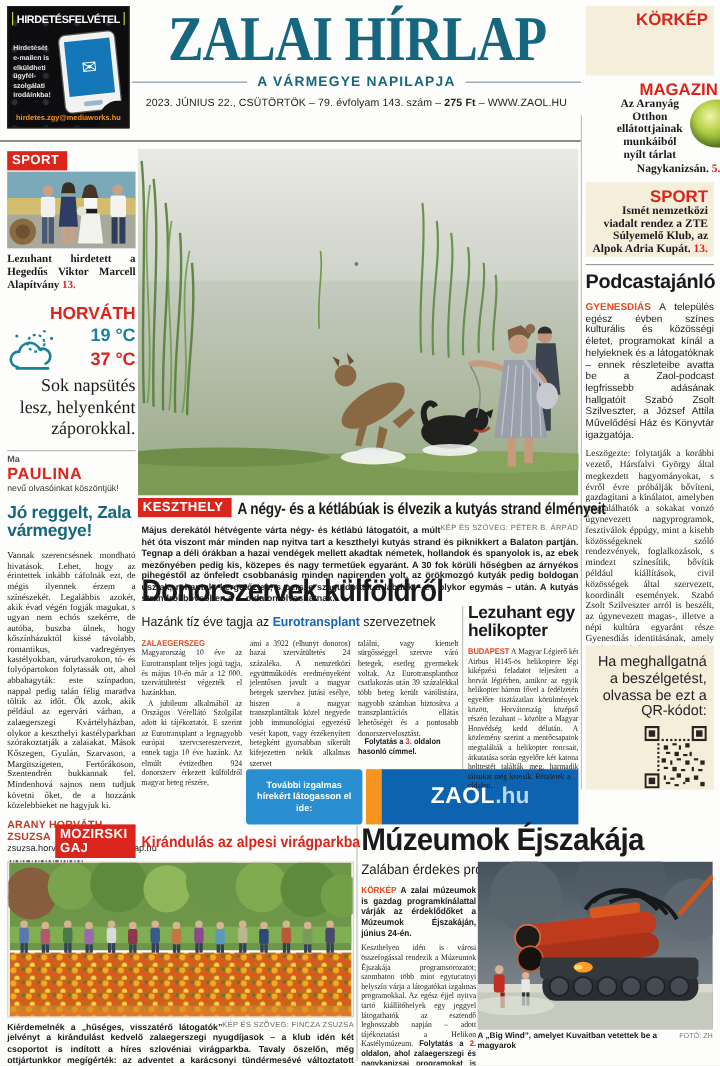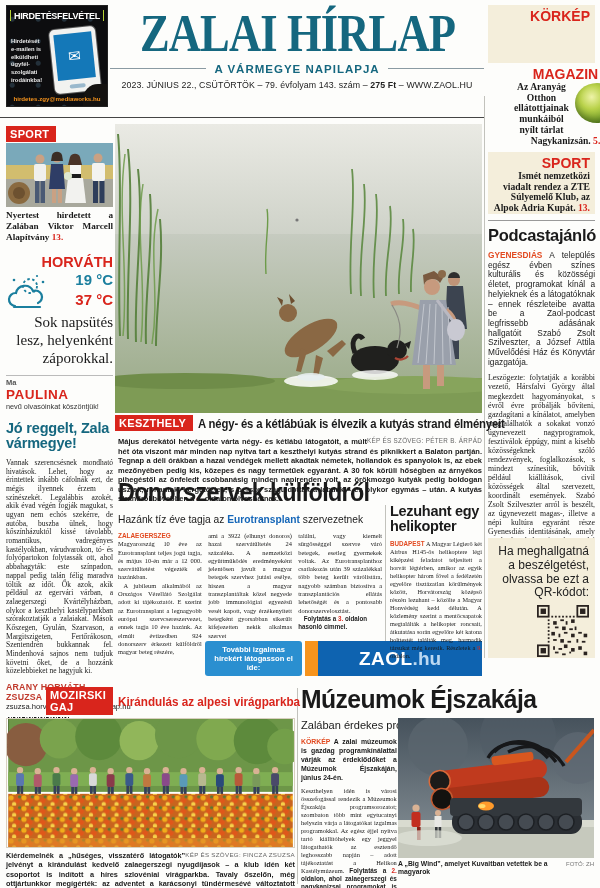--- a/index.html
+++ b/index.html
@@ -104,21 +104,21 @@
     transform:scaleX(0.9); transform-origin:left center; letter-spacing:-0.8px; }
   .donor .sub { margin-top:5px; font-size:11px; font-family:"Liberation Sans",sans-serif; white-space:nowrap;
     transform:scaleX(0.93); transform-origin:left center; }
   .donor .sub b { color:#1466b8; font-weight:bold; }
   .donor-cols { margin-top:7px; width:292px; transform:scaleX(0.905); transform-origin:left top;
     display:flex; gap:7px; }
   .dcol { width:92.6px; font-size:7.1px; line-height:1.17; text-align:justify; }
   .dcol p + p { text-indent:6px; }
   .more-line { font-family:"Liberation Sans",sans-serif; font-weight:bold; font-size:6.9px; text-align:left; }
 
-  .promo-bar { left:205px; top:641px; width:277px; height:35px; display:flex; align-items:stretch; }
+  .promo-bar { left:205px; top:641px; width:277px; height:46px; display:flex; align-items:stretch; }
   .promo-box { width:97px; background:#2a8fd0; color:#fff; border-radius:3px;
     font-family:"Liberation Sans",sans-serif; font-weight:bold; font-size:7.6px; line-height:1.2;
     display:flex; align-items:center; justify-content:center; text-align:center; padding:2px 5px; }
   .promo-orange { width:13px; background:#f7941d; margin-left:3px; }
   .zaol-box { flex:1; background:#0e63b0; display:flex; align-items:center; justify-content:center; }
   .zaol-box .z1 { color:#fff; font-weight:bold; font-size:19px; font-family:"Liberation Sans",sans-serif; letter-spacing:0.5px; }
   .zaol-box .z2 { color:#bcd9f2; font-weight:bold; font-size:19px; font-family:"Liberation Sans",sans-serif; }
 
   .heli { left:390px; top:504px; width:92px; }
   .heli h3 { font-size:14.5px; font-weight:bold; line-height:1.05; font-family:"Liberation Sans",sans-serif; letter-spacing:-0.3px; }
@@ -295,21 +295,21 @@
           <rect x="64" y="22" width="11" height="10" fill="#f7f7f5"></rect>
           <rect x="64" y="31" width="11" height="4" fill="#1d1d1d"></rect>
           <path d="M62,35 L77,35 L80,60 L59,60 Z" fill="#f2f2ef"></path>
           <circle cx="62" cy="33" r="4" fill="#dfe8d0"></circle>
         <circle cx="92" cy="15" r="4.5" fill="#caa183"></circle>
           <rect x="86" y="20" width="13" height="18" rx="2" fill="#f3f3f0"></rect>
           <rect x="87" y="38" width="5" height="22" fill="#2e3d5a"></rect>
           <rect x="93.5" y="38" width="5" height="22" fill="#2e3d5a"></rect>
       </g>
     </svg>
-    <div class="sport-cap"><span>Nyertest hirdetett a Zalában Viktor Marcell Alapítvány </span><span class="red">13.</span></div>
+    <div class="sport-cap"><span>Lezuhant hirdetett a Hegedűs Viktor Marcell Alapítvány </span><span class="red">13.</span></div>
 
     <div class="weather">
       <div class="wlabel">HORVÁTH</div>
       <svg class="wicon" width="42" height="38" viewBox="0 0 42 38">
         <circle cx="24" cy="12" r="7" fill="none" stroke="#1b7f9e" stroke-width="1.8" stroke-dasharray="2.5 2.5"></circle>
         <circle cx="8" cy="6" r="1.3" fill="#1b7f9e"></circle>
           <circle cx="37" cy="8" r="1.3" fill="#1b7f9e"></circle>
           <circle cx="31" cy="2" r="1.1" fill="#1b7f9e"></circle>
         <path d="M9,32 a6.5 6.5 0 0 1 1,-13 a9 9 0 0 1 17,-2 a6.5 6.5 0 0 1 5,12" fill="none" stroke="#1b7f9e" stroke-width="2.2" stroke-linecap="round"></path>
         <path d="M8,33 h26" stroke="#1b7f9e" stroke-width="2.2" stroke-linecap="round"></path>

